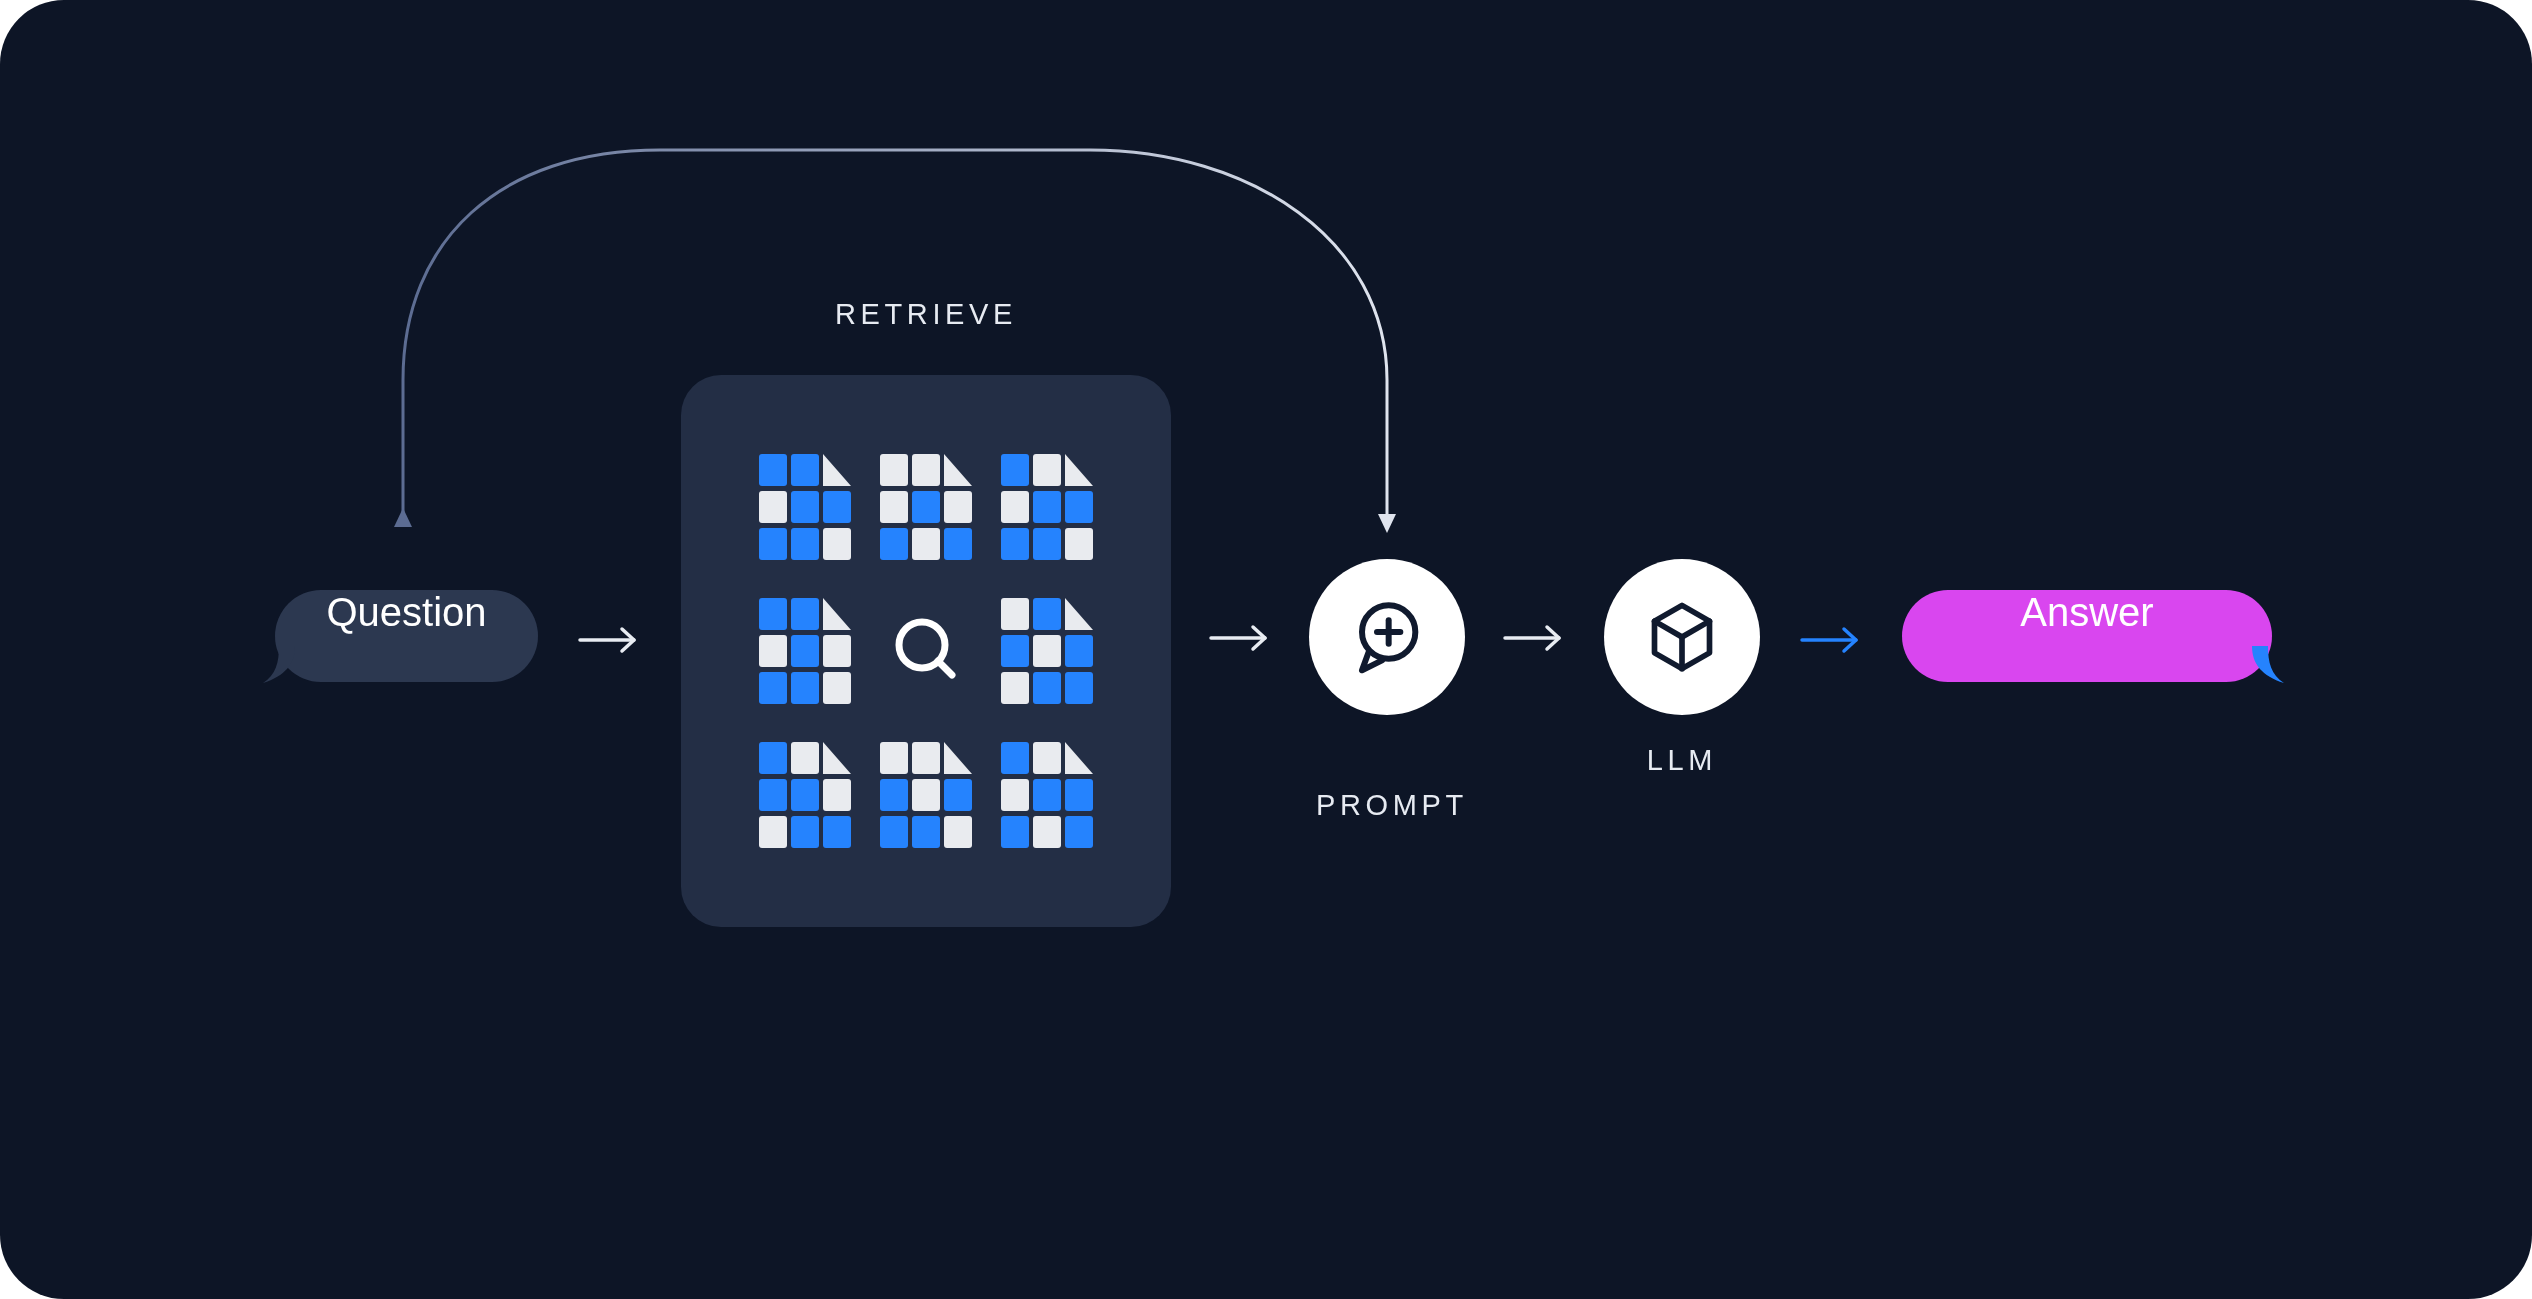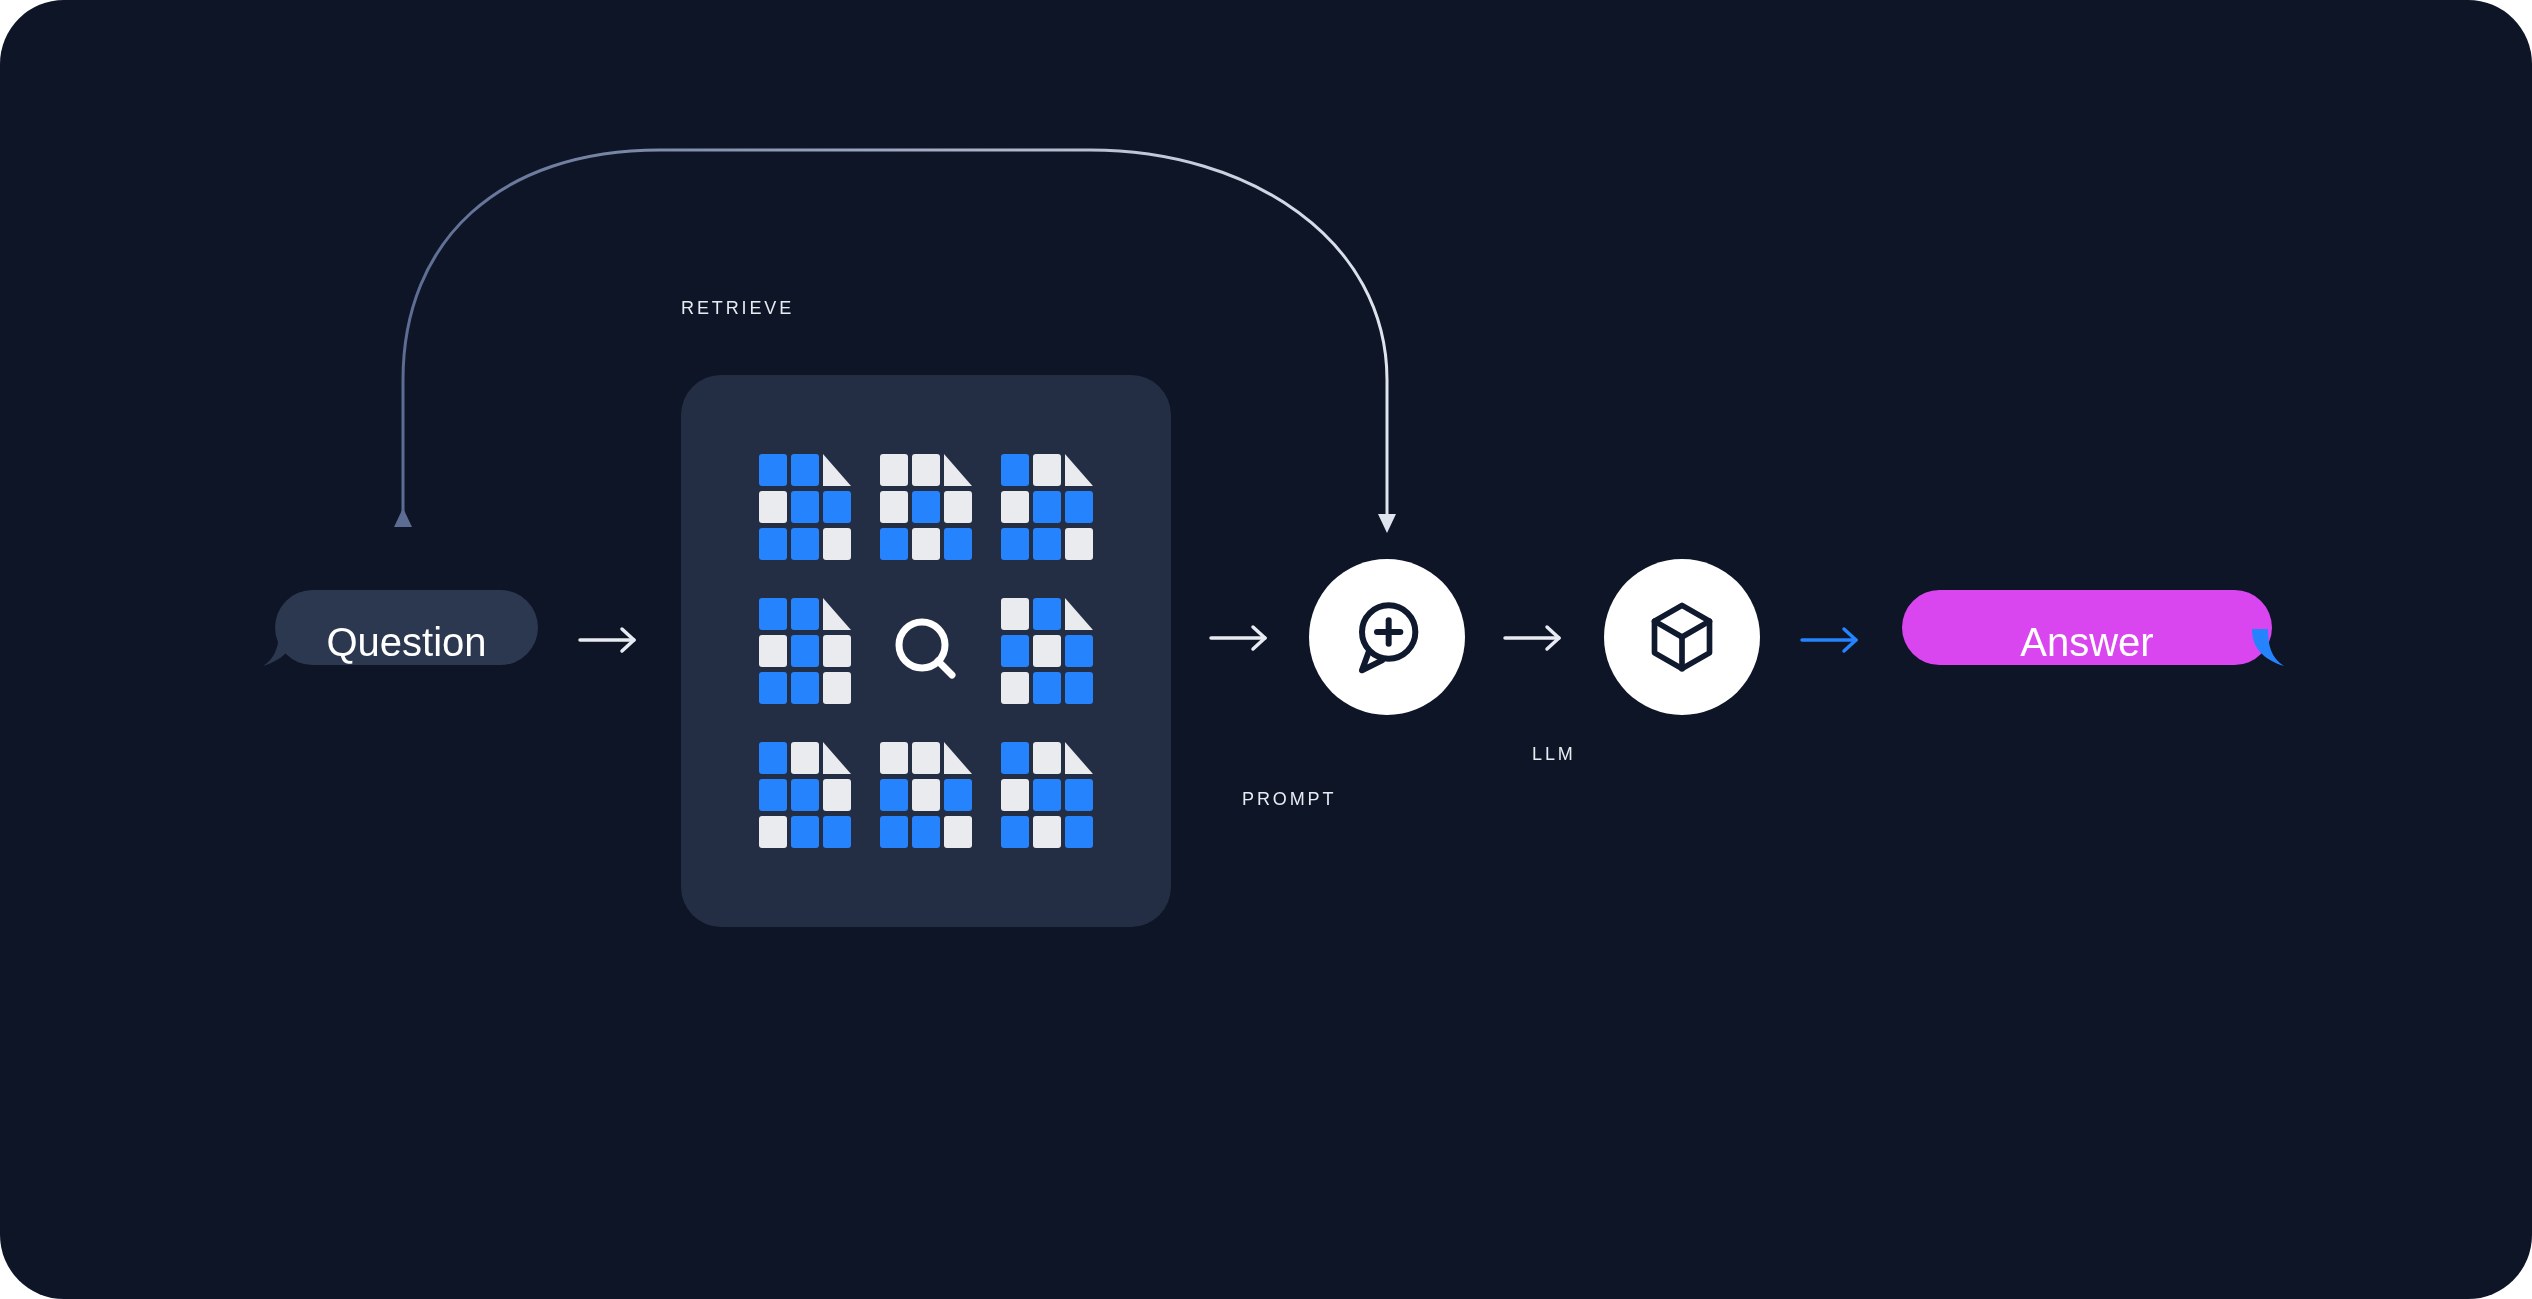--- a/index.html
+++ b/index.html
@@ -19,43 +19,44 @@
   .overlay-svg {
     position: absolute;
     inset: 0;
     width: 2532px;
     height: 1299px;
     pointer-events: none;
   }
   
   .bubble {
     position: absolute;
-    height: 75px;
+    height: 92px;
     border-radius: 51px;
     display: flex;
-    align-items: flex-end;
+    align-items: flex-start;
     justify-content: center;
     color: #ffffff;
     font-size: 40px;
     font-weight: 400;
   }
   .bubble-question { left: 275px; top: 590px; width: 263px; background: #2c3850; }
   .bubble-answer   { left: 1902px; top: 590px; width: 370px; background: #d946ef; }
   .bubble-tail { position: absolute; bottom: -2px; }
   .tail-left  { left: -16px; }
   .tail-right { right: -16px; }
   .tail-dark path { fill: #2c3850; }
   .tail-blue path { fill: #2583fe; }
   
   .retrieve-label, .node-label {
     position: absolute;
     color: #e7ebf2;
-    font-size: 18px;
+    font-size: 29px;
     font-weight: 500;
     letter-spacing: 0.16em;
+    text-align: center;
   }
   .retrieve-label { left: 681px; top: 298px; width: 490px; }
   .retrieve-box {
     position: absolute;
     left: 681px; top: 375px;
     width: 490px; height: 552px;
     background: #232e45;
     border-radius: 40px;
     box-sizing: border-box;
   }

